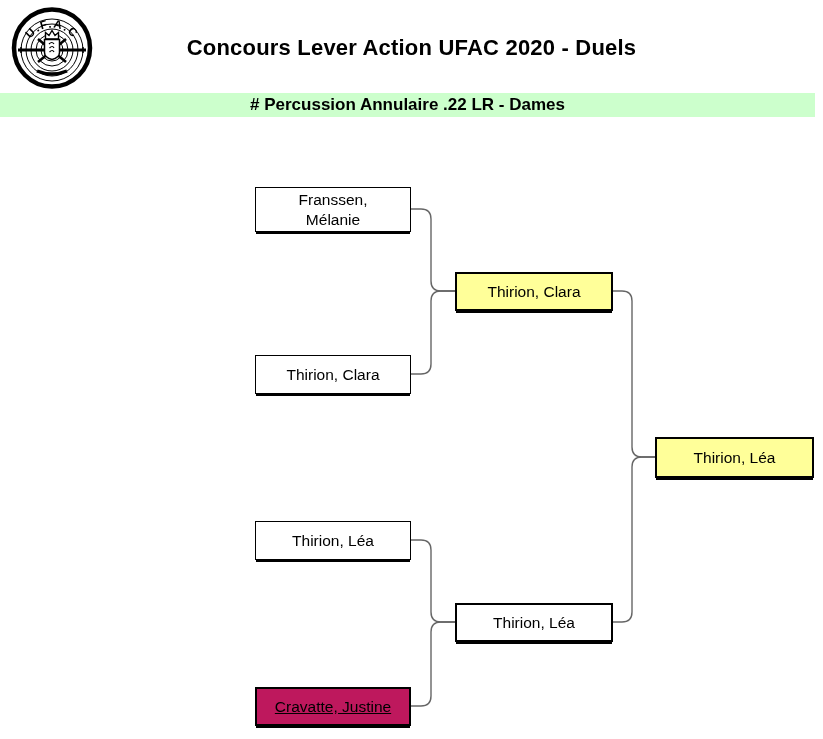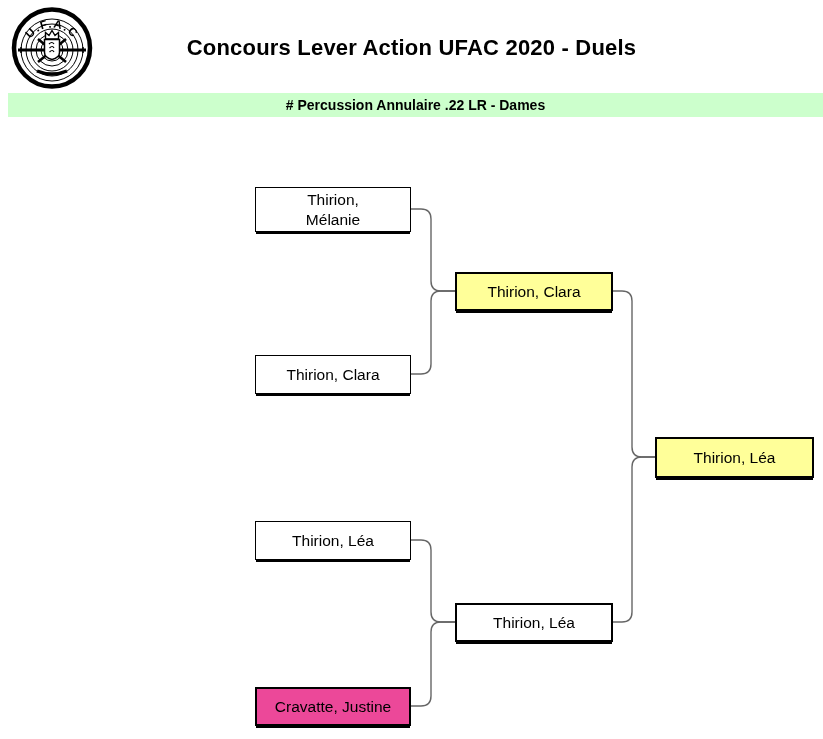--- a/index.html
+++ b/index.html
@@ -10,23 +10,23 @@
     color: #000;
   }
   .logo {
     position: absolute; left: 11px; top: 7px; width: 82px; height: 82px;
   }
   .page-title {
     position: absolute; left: 0; right: 0; top: 35px; margin: 0;
     text-align: center; font-size: 22px; font-weight: bold; letter-spacing: 0.2px;
   }
   .banner {
-    position: absolute; left: 8px; top: 93px; width: 815px; height: 24px;
+    position: absolute; left: 0; top: 93px; width: 815px; height: 24px;
     display: flex; align-items: center; justify-content: center;
-    font-size: 14px; font-weight: bold;
+    font-size: 17px; font-weight: bold;
   }
   .bracket { position: absolute; left: 0; top: 0; width: 823px; height: 739px; }
   .connectors { position: absolute; left: 0; top: 0; width: 823px; height: 739px; }
   .connectors path { fill: none; stroke-width: 1.4px; }
   .box {
     position: absolute; box-sizing: border-box;
     background: #ffffff; border: 1px solid #000;
     box-shadow: 0 3px 0 -1px #000;
     display: flex; align-items: center; justify-content: center;
     font-size: 15.5px; line-height: 1.25; text-align: center; white-space: pre-line;
@@ -86,23 +86,23 @@
     <g style="stroke: rgb(102, 102, 102);">
       <path d="M411 209 H421 Q431 209 431 219 V281 Q431 291 441 291 H455"></path>
       <path d="M411 374 H421 Q431 374 431 364 V301 Q431 291 441 291 H455"></path>
       <path d="M411 540 H421 Q431 540 431 550 V612 Q431 622 441 622 H455"></path>
       <path d="M411 706 H421 Q431 706 431 696 V632 Q431 622 441 622 H455"></path>
       <path d="M613 291 H622 Q632 291 632 301 V447 Q632 457 642 457 H655"></path>
       <path d="M613 622 H622 Q632 622 632 612 V467 Q632 457 642 457 H655"></path>
     </g>
   </svg>
 
-  <div class="box b1">Thirion,
+  <div class="box b1">Franssen,
 Mélanie</div>
   <div class="box b2">Thirion, Clara</div>
   <div class="box sf1 thick" style="background-color: rgb(255, 255, 153);">Thirion, Clara</div>
 
   <div class="box b3">Thirion, Léa</div>
-  <div class="box b4 thick" style="background-color: #ec4899;">Cravatte, Justine</div>
+  <div class="box b4 thick" style="background-color: #be185d; text-decoration: underline;">Cravatte, Justine</div>
   <div class="box sf2 thick">Thirion, Léa</div>
 
   <div class="box final thick" style="background-color: rgb(255, 255, 153);">Thirion, Léa</div>
 </div>
 
 </body></html>

